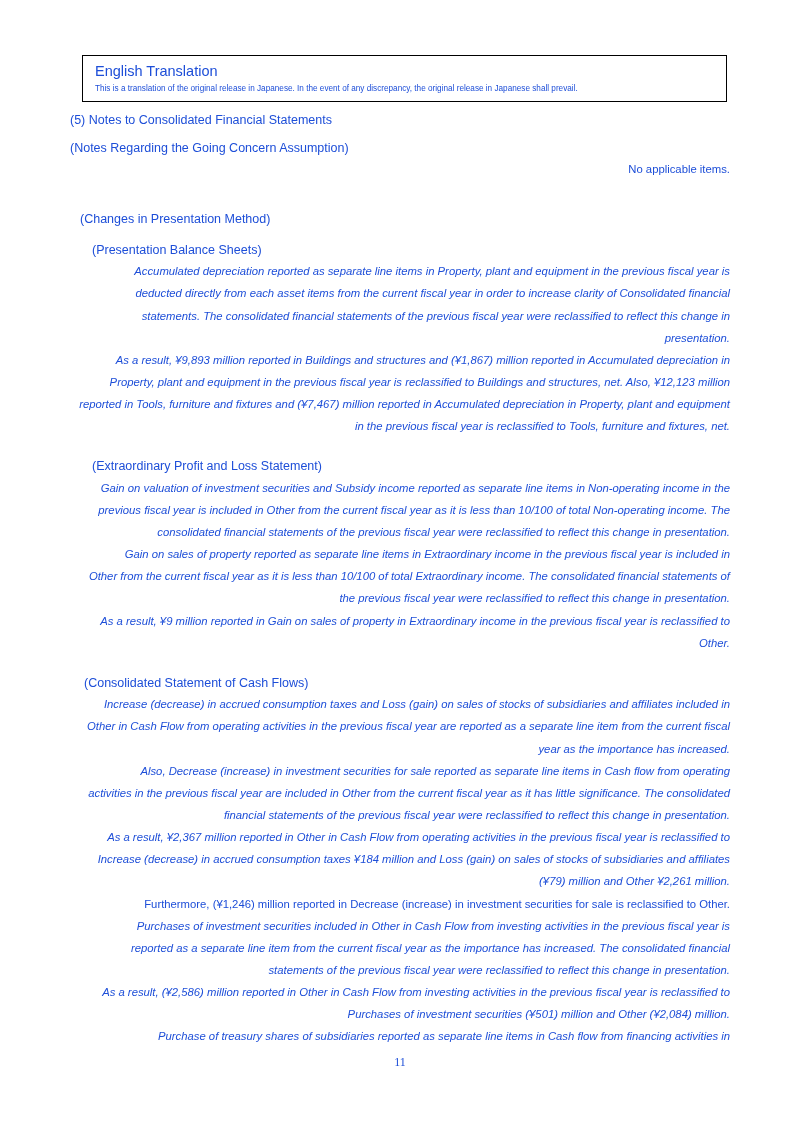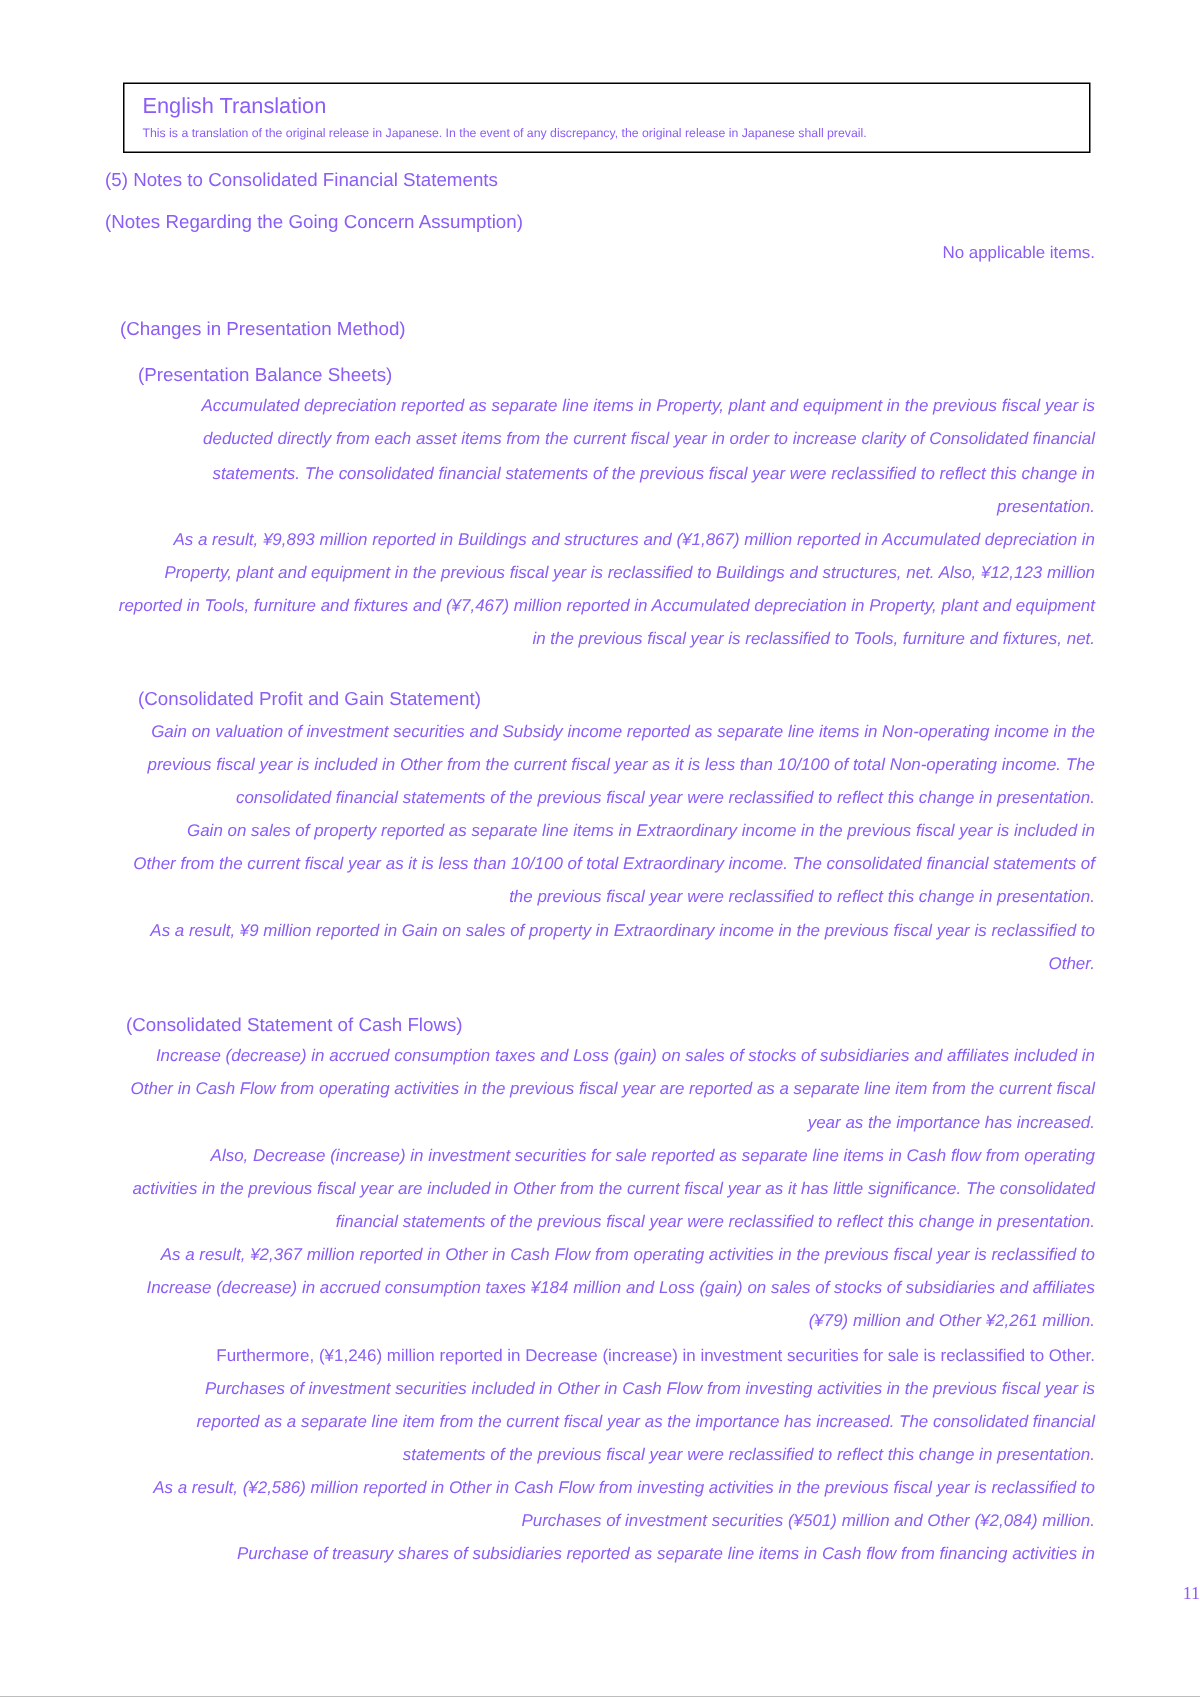--- a/index.html
+++ b/index.html
@@ -8,21 +8,21 @@
     background: #8a8a8a;
   }
   .page {
     width: 800px;
     height: 1131px;
     background: #ffffff;
     position: relative;
     margin: 0 auto;
     box-sizing: border-box;
     font-family: "Liberation Sans", sans-serif;
-    color: #8b5cf6;
+    color: #1d4ed8;
     overflow: hidden;
   }
   .sheet {
     position: absolute;
     left: 70px;
     top: 55px;
     width: 660px;
   }
   .banner {
     border: 1px solid #000000;
@@ -59,21 +59,21 @@
   }
   .para.first-indent { text-indent: 18px; font-style: italic; }
   .gap-sm { height: 12px; }
   .gap-md { height: 20px; }
   .pad-left { padding-left: 8px; }
   .page-number {
     position: absolute;
     left: 0;
     right: 0;
     top: 1055px;
-    text-align: right;
+    text-align: center;
     font-size: 12px;
     font-family: "Liberation Serif", serif;
   }
 </style>
 </head>
 <body>
 
 <div class="page">
 
   <div class="sheet">
@@ -93,21 +93,21 @@
 
     <div class="gap-sm"></div>
 
     <div class="h-sub indent2" style="padding-left:22px">(Presentation Balance Sheets)</div>
 
     <div class="para first-indent pad-left">Accumulated depreciation reported as separate line items in Property, plant and equipment in the previous fiscal year is deducted directly from each asset items from the current fiscal year in order to increase clarity of Consolidated financial statements. The consolidated financial statements of the previous fiscal year were reclassified to reflect this change in presentation.</div>
     <div class="para first-indent pad-left">As a result, ¥9,893 million reported in Buildings and structures and (¥1,867) million reported in Accumulated depreciation in Property, plant and equipment in the previous fiscal year is reclassified to Buildings and structures, net. Also, ¥12,123 million reported in Tools, furniture and fixtures and (¥7,467) million reported in Accumulated depreciation in Property, plant and equipment in the previous fiscal year is reclassified to Tools, furniture and fixtures, net.</div>
 
     <div class="gap-md"></div>
 
-    <div class="h-sub indent2" style="padding-left:22px">(Consolidated Profit and Gain Statement)</div>
+    <div class="h-sub indent2" style="padding-left:22px">(Extraordinary Profit and Loss Statement)</div>
 
     <div class="para first-indent pad-left">Gain on valuation of investment securities and Subsidy income reported as separate line items in Non-operating income in the previous fiscal year is included in Other from the current fiscal year as it is less than 10/100 of total Non-operating income. The consolidated financial statements of the previous fiscal year were reclassified to reflect this change in presentation.</div>
     <div class="para first-indent pad-left">Gain on sales of property reported as separate line items in Extraordinary income in the previous fiscal year is included in Other from the current fiscal year as it is less than 10/100 of total Extraordinary income. The consolidated financial statements of the previous fiscal year were reclassified to reflect this change in presentation.</div>
     <div class="para first-indent pad-left">As a result, ¥9 million reported in Gain on sales of property in Extraordinary income in the previous fiscal year is reclassified to Other.</div>
 
     <div class="gap-md"></div>
 
     <div class="h-sub indent2" style="padding-left:14px">(Consolidated Statement of Cash Flows)</div>
 
     <div class="para first-indent pad-left">Increase (decrease) in accrued consumption taxes and Loss (gain) on sales of stocks of subsidiaries and affiliates included in Other in Cash Flow from operating activities in the previous fiscal year are reported as a separate line item from the current fiscal year as the importance has increased.</div>

